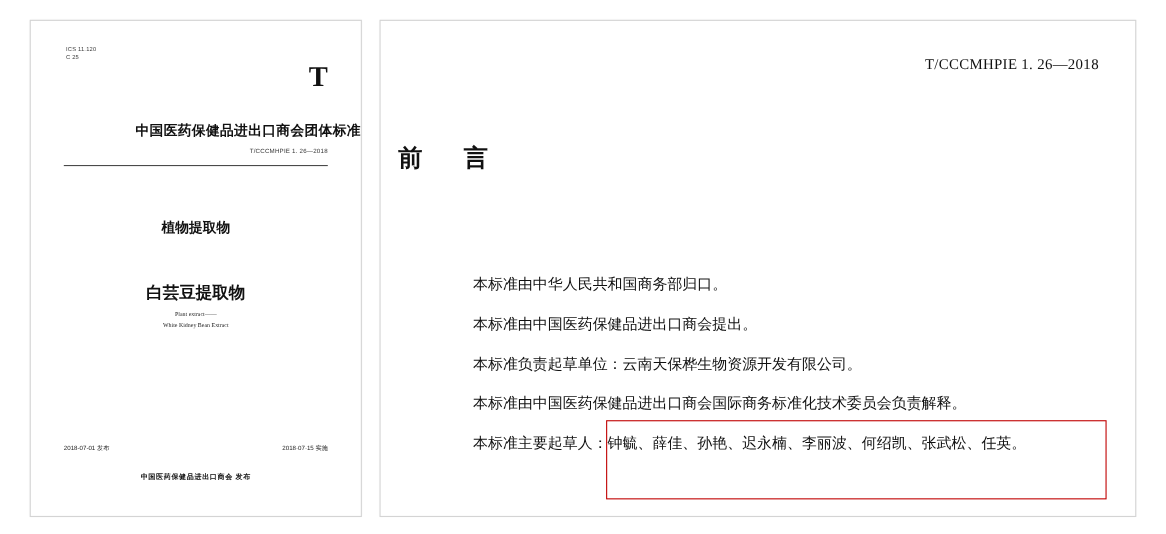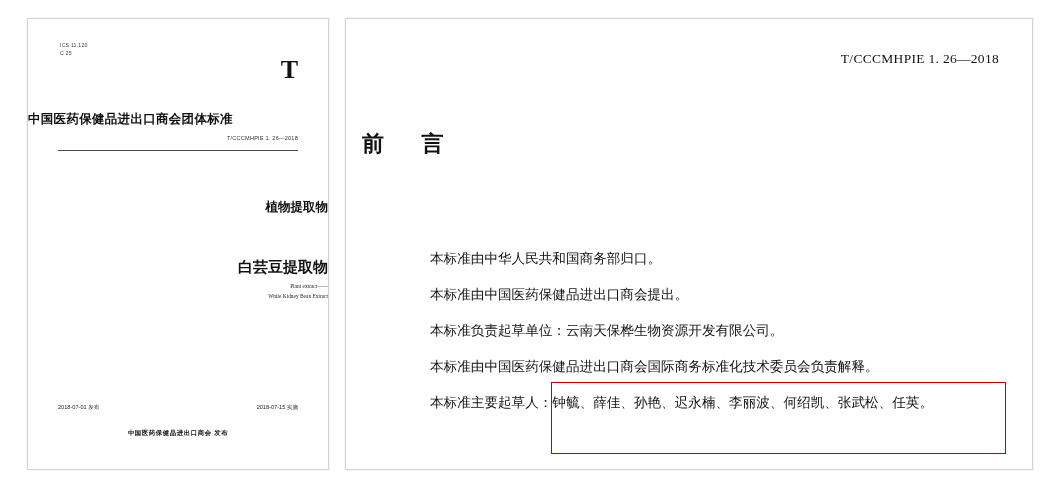--- a/index.html
+++ b/index.html
@@ -55,21 +55,21 @@
     font-family: "Liberation Serif", serif;
     font-weight: bold;
     font-size: 26px;
     line-height: 26px;
     color: #111111;
   }
   .cover-title {
     position: absolute;
     left: 0; right: 0;
     top: 92px;
-    text-align: left;
+    text-align: right;
     font-size: 12.5px;
     font-weight: bold;
     color: #111111;
     letter-spacing: 0.3px;
   }
   .cover-std-no {
     position: absolute;
     right: 30px;
     top: 116px;
     font-size: 5.6px;
@@ -81,21 +81,21 @@
     left: 30px;
     right: 30px;
     top: 131px;
     height: 1px;
     background: #4a4a4a;
   }
   .cover-center {
     position: absolute;
     left: 0; right: 0;
     top: 178px;
-    text-align: right;
+    text-align: center;
   }
   .cover-center .cn1 {
     font-size: 12.5px;
     font-weight: bold;
     color: #111111;
     line-height: 20px;
   }
   .cover-center .cn2 {
     font-size: 15px;
     font-weight: bold;

